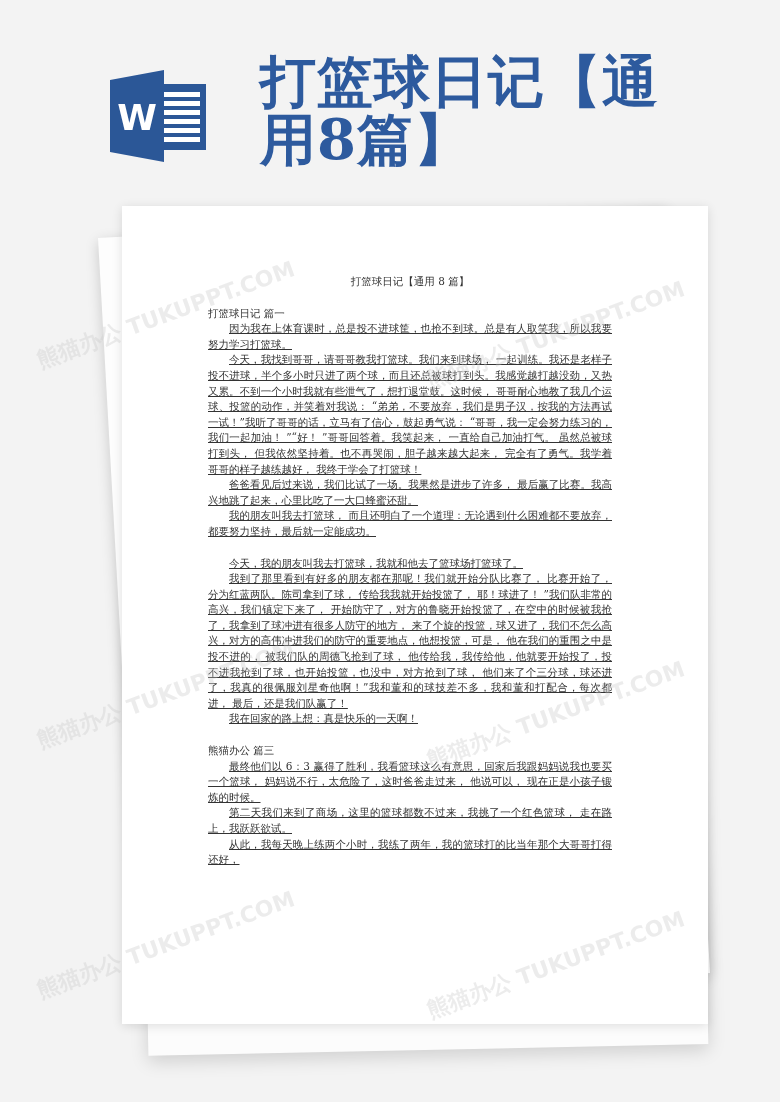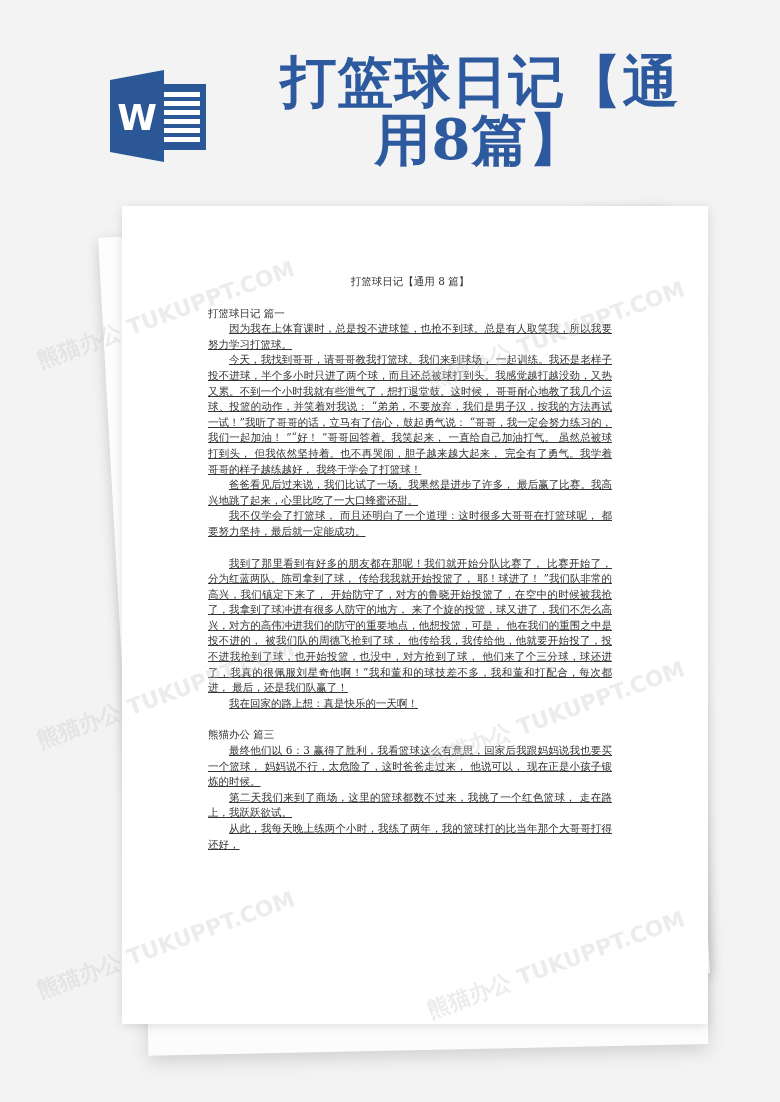--- a/index.html
+++ b/index.html
@@ -10,21 +10,20 @@
     font-family: "DejaVu Serif", "Liberation Serif", serif;
   }
   .word-icon {
     position: absolute; left: 108px; top: 68px; width: 100px; height: 96px;
   }
   .hero-title {
     position: absolute; left: 260px; top: 52px; width: 440px;
     color: #2d5a9e; font-size: 56px; font-weight: bold; line-height: 58px;
     font-family: "DejaVu Serif", "Liberation Serif", serif;
     letter-spacing: 1px;
-    text-align: center;
   }
   .page-back {
     position: absolute; left: 98px; top: 238px; width: 570px; height: 768px;
     background: #fdfdfd;
     transform: rotate(-3.2deg);
     transform-origin: left top;
     box-shadow: 0 4px 14px rgba(0,0,0,0.18);
   }
   .page-back2 {
     position: absolute; left: 140px; top: 250px; width: 560px; height: 800px;
@@ -77,25 +76,26 @@
 
 <div class="page">
   <div class="doc">
     <div class="doc-title">打篮球日记【通用 8 篇】</div>
 
     <div>
       <div class="sec-title">打篮球日记 篇一</div>
       <p class="para">因为我在上体育课时，总是投不进球筐，也抢不到球。总是有人取笑我，所以我要努力学习打篮球。</p>
       <p class="para">今天，我找到哥哥，请哥哥教我打篮球。我们来到球场，  一起训练。我还是老样子投不进球，半个多小时只进了两个球，而且还总被球打到头。我感觉越打越没劲，又热又累。不到一个小时我就有些泄气了，想打退堂鼓。这时候，  哥哥耐心地教了我几个运球、投篮的动作，并笑着对我说：  “弟弟，不要放弃，我们是男子汉，按我的方法再试一试！”我听了哥哥的话，立马有了信心，鼓起勇气说：  “哥哥，我一定会努力练习的，我们一起加油！  ”“好！ ”哥哥回答着。我笑起来，  一直给自己加油打气。  虽然总被球打到头，  但我依然坚持着。也不再哭闹，胆子越来越大起来，  完全有了勇气。我学着哥哥的样子越练越好，  我终于学会了打篮球！</p>
       <p class="para">爸爸看见后过来说，我们比试了一场。我果然是进步了许多，  最后赢了比赛。我高兴地跳了起来，心里比吃了一大口蜂蜜还甜。</p>
-      <p class="para">我不仅学会了打篮球，  而且还明白了一个道理：这时很多大哥哥在打篮球呢，  都要努力坚持，最后就一定能成功。</p>
+      <p class="para">我的朋友叫我去打篮球，  而且还明白了一个道理：无论遇到什么困难都不要放弃，  都要努力坚持，最后就一定能成功。</p>
     </div>
     <div class="gap"></div>
 
     <div>
+      <p class="para">今天，我的朋友叫我去打篮球，我就和他去了篮球场打篮球了。</p>
       <p class="para">我到了那里看到有好多的朋友都在那呢！我们就开始分队比赛了，  比赛开始了，  分为红蓝两队。陈司拿到了球，  传给我我就开始投篮了，  耶！球进了！  ”我们队非常的高兴，我们镇定下来了，  开始防守了，对方的鲁晓开始投篮了，在空中的时候被我抢了，我拿到了球冲进有很多人防守的地方，  来了个旋的投篮，球又进了，我们不怎么高兴，对方的高伟冲进我们的防守的重要地点，他想投篮，可是，  他在我们的重围之中是投不进的，  被我们队的周德飞抢到了球，  他传给我，我传给他，他就要开始投了，投不进我抢到了球，也开始投篮，也没中，对方抢到了球，  他们来了个三分球，球还进了，我真的很佩服刘星奇他啊！”我和董和的球技差不多，我和董和打配合，每次都进，  最后，还是我们队赢了！</p>
       <p class="para">我在回家的路上想：真是快乐的一天啊！</p>
     </div>
     <div class="gap"></div>
 
     <div>
       <div class="sec-title">熊猫办公 篇三</div>
       <p class="para">最终他们以 6：3 赢得了胜利，我看篮球这么有意思，回家后我跟妈妈说我也要买一个篮球，  妈妈说不行，太危险了，这时爸爸走过来，  他说可以，  现在正是小孩子锻炼的时候。</p>
       <p class="para">第二天我们来到了商场，这里的篮球都数不过来，我挑了一个红色篮球，  走在路上，我跃跃欲试。</p>
       <p class="para">从此，我每天晚上练两个小时，我练了两年，我的篮球打的比当年那个大哥哥打得还好，</p>

